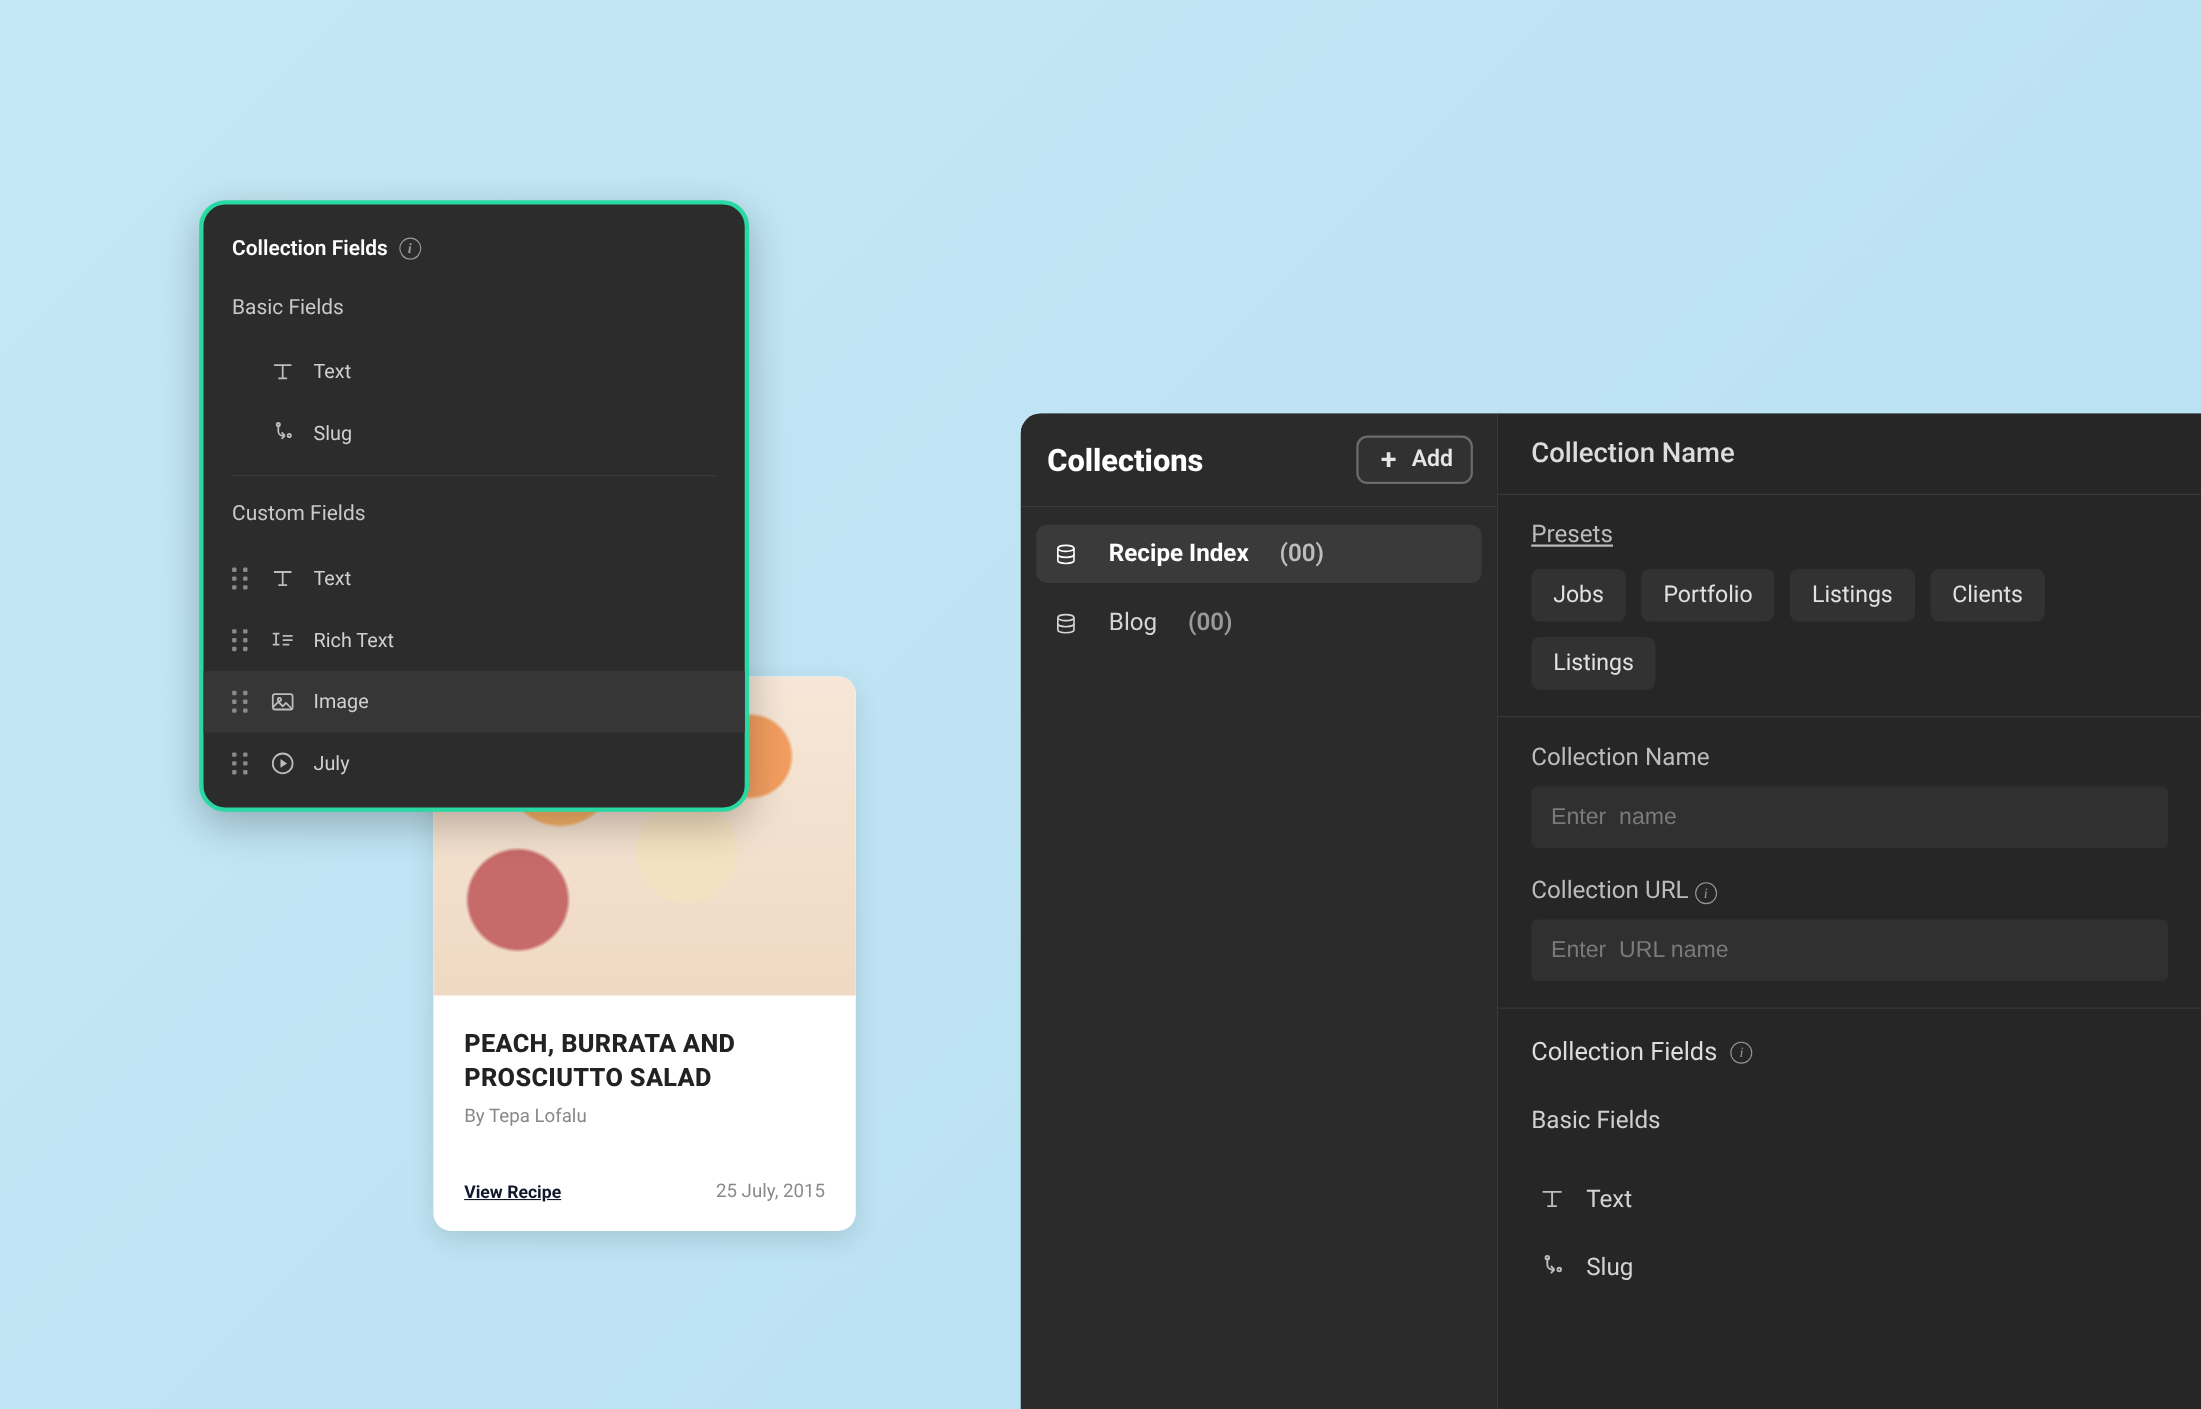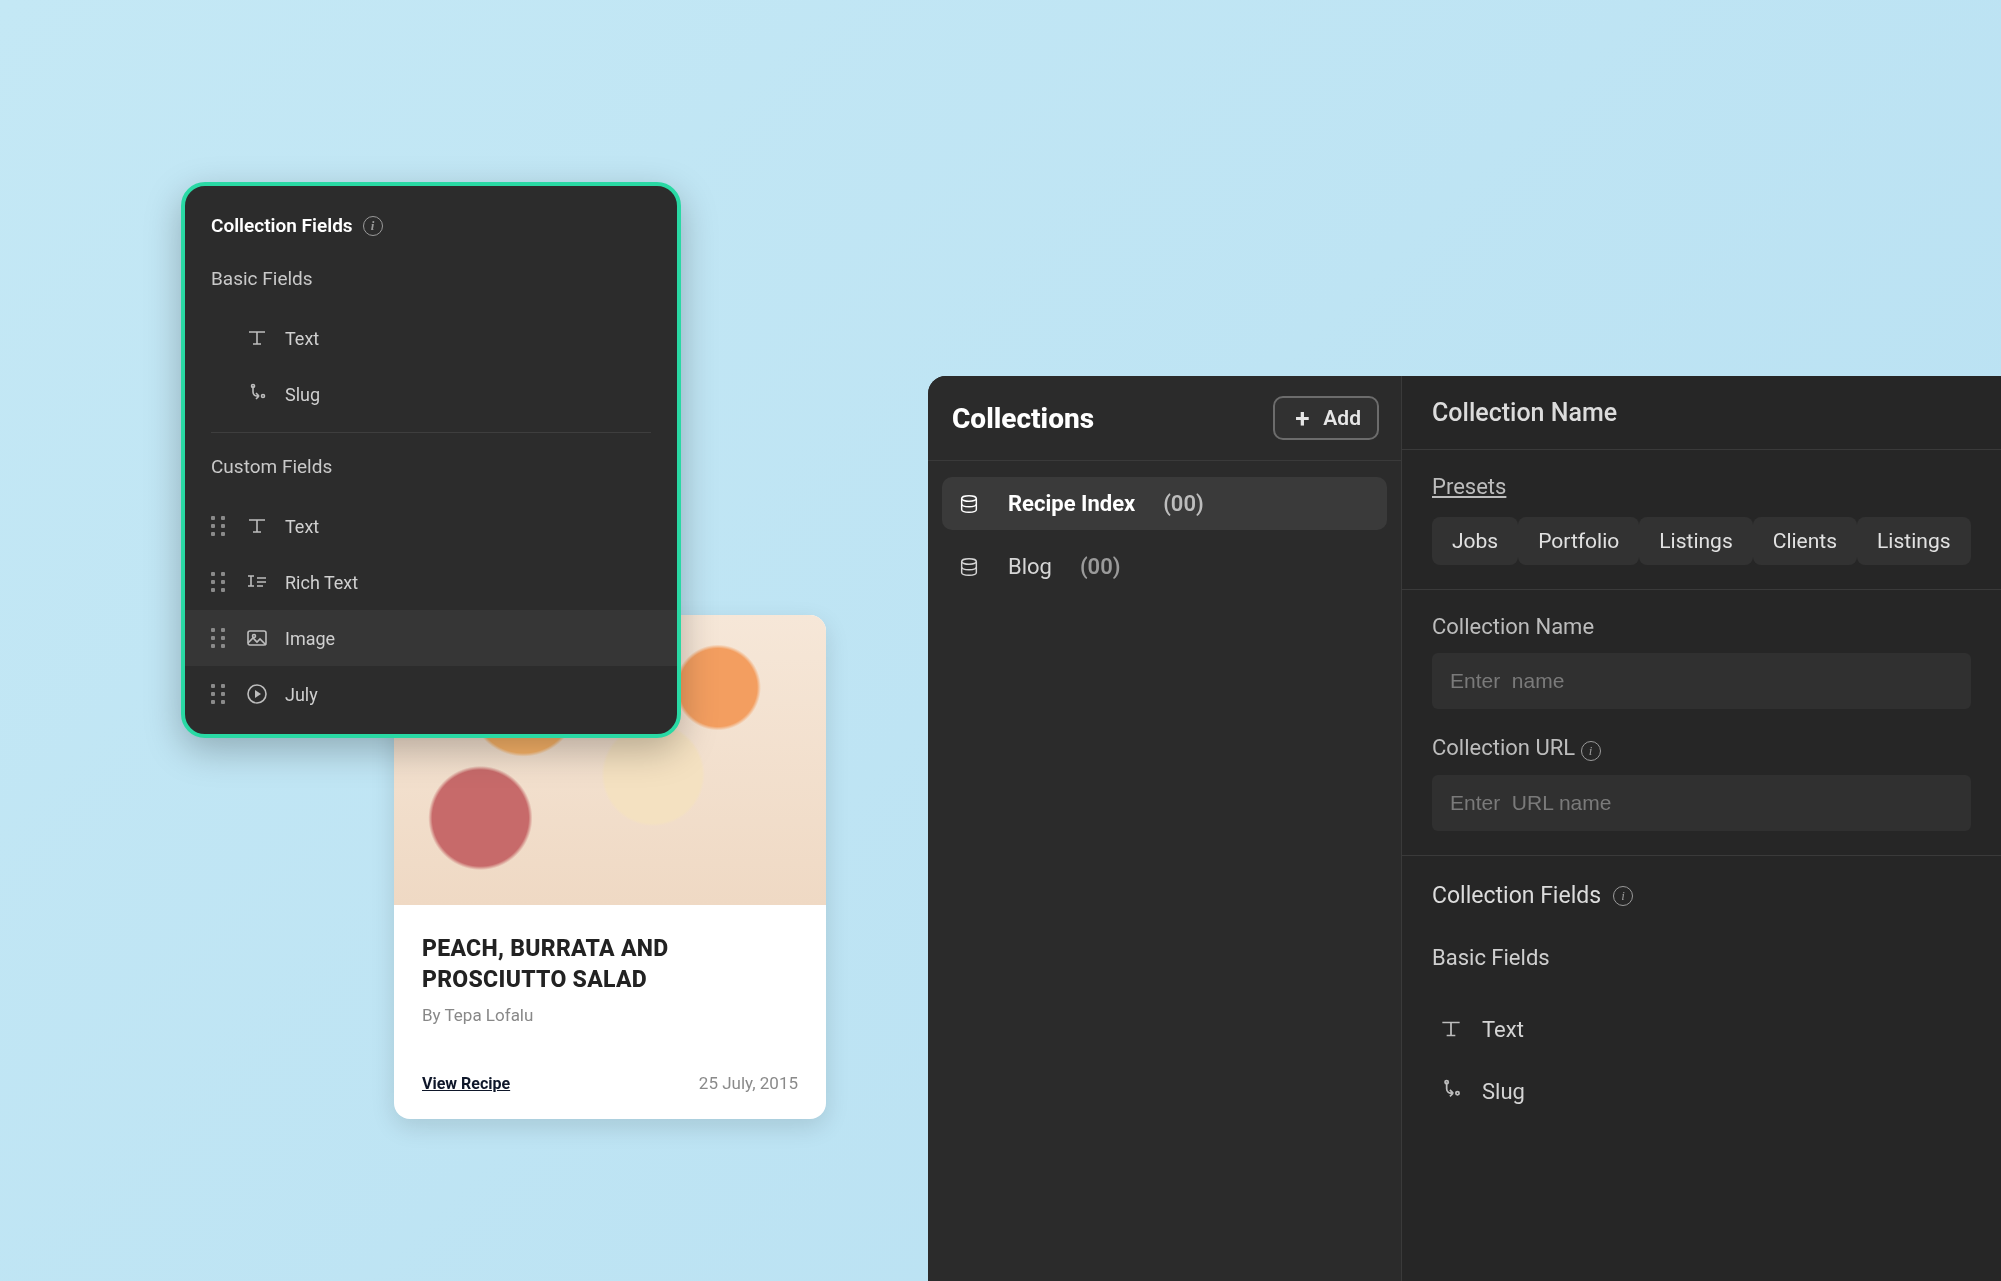--- a/index.html
+++ b/index.html
@@ -10,21 +10,21 @@
     font-family: -apple-system, BlinkMacSystemFont, "Segoe UI", Roboto, sans-serif;
     overflow: hidden;
     position: relative;
   }
 
   
   .recipe-card {
     position: absolute;
     left: 394px;
     top: 615px;
-    width: 432px;
+    width: 384px;
     background: #fff;
     border-radius: 16px;
     box-shadow: 0 8px 24px rgba(0,0,0,.12);
     overflow: hidden;
   }
   .recipe-img {
     width: 100%;
     height: 290px;
     background:
       radial-gradient(circle at 30% 30%, #f7b267 0 14%, transparent 15%),
@@ -94,21 +94,21 @@
     top: 376px;
     width: 1073px;
     height: 905px;
     background: #2b2b2b;
     border-top-left-radius: 18px;
     display: flex;
     color: #fff;
     overflow: hidden;
   }
   .rp-left {
-    width: 474px;
+    width: 434px;
     border-right: 1px solid #3a3a3a;
     background: #2b2b2b;
   }
   .rp-left-head {
     display: flex; align-items: center; justify-content: space-between;
     padding: 20px 22px 20px 24px;
     border-bottom: 1px solid #3a3a3a;
   }
   .rp-left-title { font-size: 28px; font-weight: 800; }
   .add-btn {
@@ -133,21 +133,21 @@
   .db-icon { width: 22px; height: 22px; flex: none; }
 
   .rp-right { flex: 1; background: #262626; }
   .rp-right-head {
     padding: 22px 30px;
     font-size: 25px; font-weight: 500; color: #dcdcdc;
     border-bottom: 1px solid #3a3a3a;
   }
   .rp-section { padding: 24px 30px; border-bottom: 1px solid #3a3a3a; }
   .rp-section-label { font-size: 22px; color: #bcbcbc; margin-bottom: 18px; text-decoration: underline; }
-  .preset-row { display: flex; gap: 0; flex-wrap: wrap; text-align: center; }
+  .preset-row { display: flex; gap: 14px; flex-wrap: wrap; text-align: center; }
   .preset-chip {
     background: #323232; padding: 12px 20px; border-radius: 8px;
     font-size: 21px; color: #e1e1e1; cursor: pointer;
   }
   .field-label { font-size: 22px; color: #bcbcbc; margin: 26px 0 14px; }
   .field-label:first-child { margin-top: 0; }
   .text-input {
     width: 100%; background: #303030; border: none; outline: none;
     padding: 16px 18px; border-radius: 6px;
     font-size: 21px; color: #eee;

